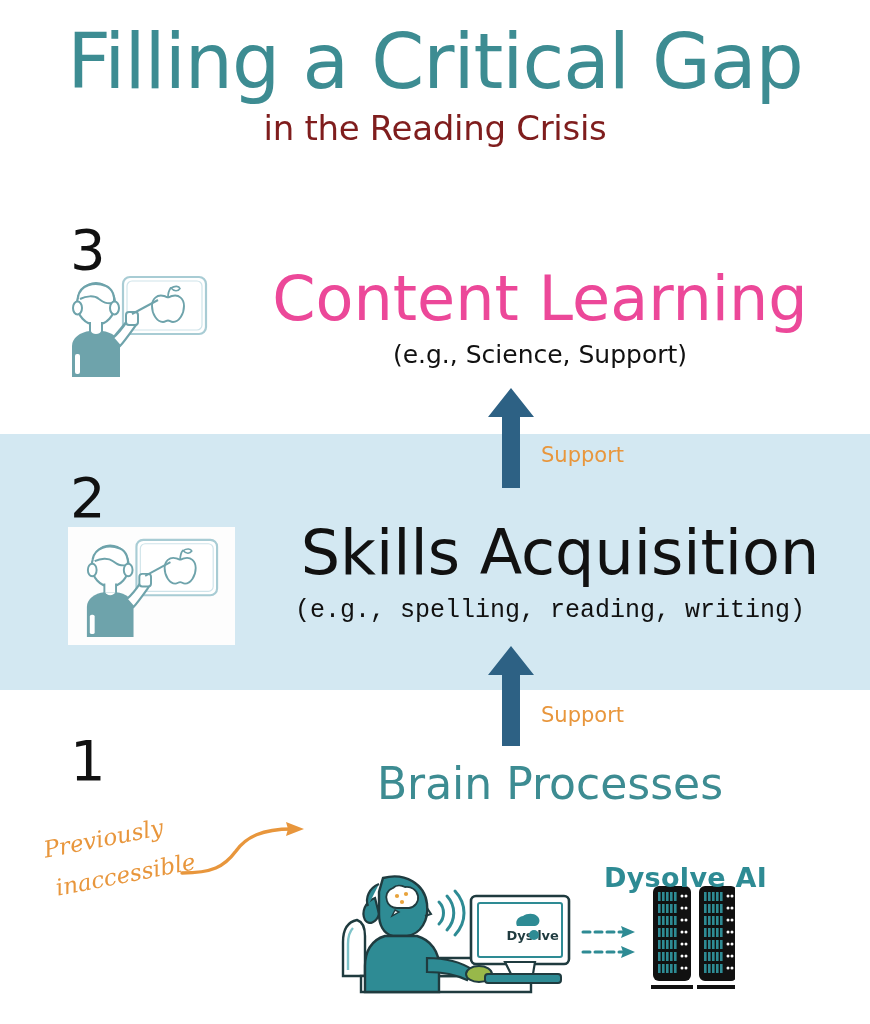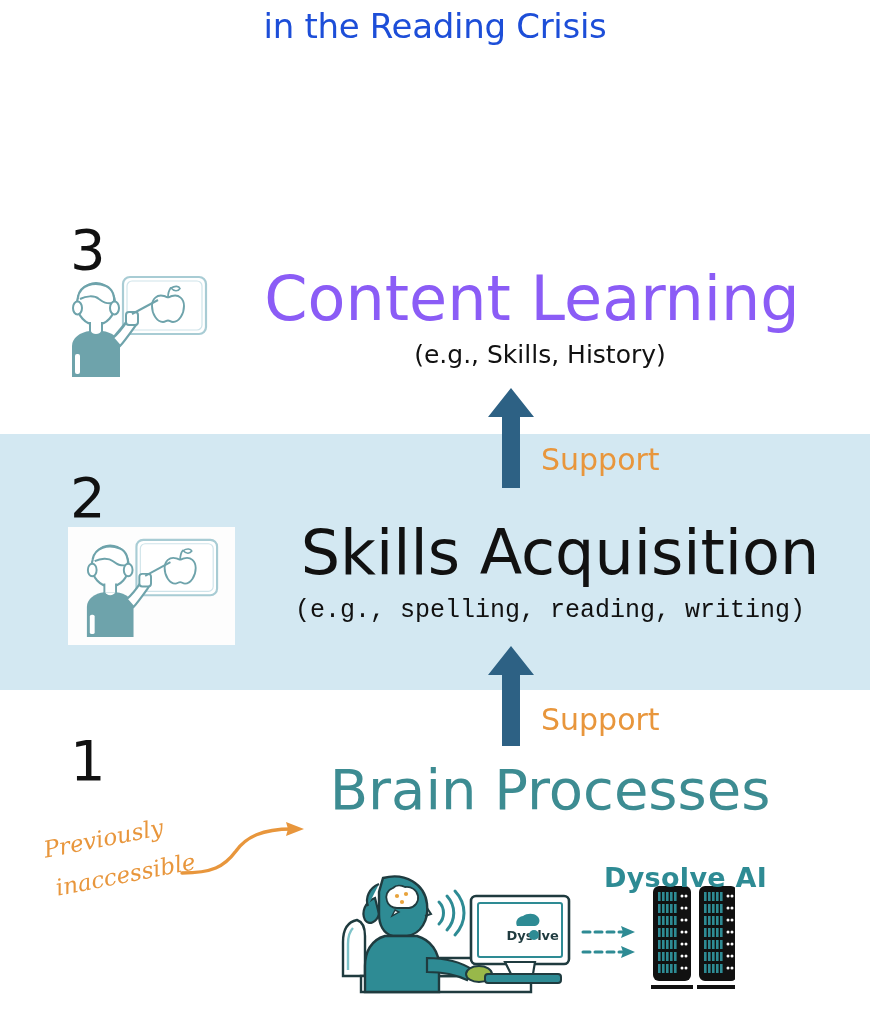--- a/index.html
+++ b/index.html
@@ -32,21 +32,21 @@
     letter-spacing: -1px;
     color: #3d8c92;
     line-height: 1.05;
   }
   #subtitle {
     margin: 0;
     padding-top: 6px;
     font-family: "DejaVu Sans", sans-serif;
     font-size: 34px;
     font-weight: 400;
-    color: #1d4ed8;
+    color: #7f1d1d;
     letter-spacing: -0.3px;
   }
 
   
   #band {
     position: absolute;
     left: 0;
     top: 434px;
     width: 870px;
     height: 256px;
@@ -82,22 +82,22 @@
     font-size: 25px;
     font-weight: 400;
     color: #111111;
     white-space: nowrap;
     line-height: 1;
   }
 
   
   #level3-number { left: 70px;  top: 222px; }
   #level3-heading {
-    left: 232px; top: 268px; width: 600px;
-    font-size: 62px; color: #8b5cf6;
+    left: 240px; top: 268px; width: 600px;
+    font-size: 62px; color: #ec4899;
   }
   #level3-sub { left: 240px; top: 342px; width: 600px; }
   #level3-illustration { position: absolute; left: 66px; top: 272px; }
 
   
   #level2-number { left: 70px;  top: 470px; }
   #level2-illustration-box {
     position: absolute;
     left: 68px; top: 527px;
     width: 167px; height: 118px;
@@ -107,29 +107,29 @@
   #level2-heading {
     left: 260px; top: 522px; width: 600px;
     font-size: 62px; color: #111111;
   }
   #level2-sub { left: 250px; top: 598px; width: 600px; font-family: Liberation Mono, monospace; }
 
   
   #level1-number { left: 70px;  top: 733px; }
   #level1-heading {
     left: 250px; top: 762px; width: 600px;
-    font-size: 56px; color: #3d8c92;
+    font-size: 44px; color: #3d8c92;
   }
 
   
   .support-arrow { position: absolute; }
   .support-label {
     position: absolute;
     font-family: "DejaVu Sans", sans-serif;
-    font-size: 30px;
+    font-size: 21px;
     color: #e8963c;
     white-space: nowrap;
     line-height: 1;
   }
   #arrow-upper { left: 487px; top: 388px; }
   #support-label-upper { left: 541px; top: 445px; }
   #arrow-lower { left: 487px; top: 646px; }
   #support-label-lower { left: 541px; top: 705px; }
 
   
@@ -176,20 +176,21 @@
     font-size: 27px;
     color: #2e8b94;
     letter-spacing: 0.3px;
     white-space: nowrap;
   }
 </style>
 </head>
 <body>
 
 <div id="header">
+  <h1 id="main-title">Filling a Critical Gap</h1>
   <div id="subtitle">in the Reading Crisis</div>
 </div>
 
 <div id="band"></div>
 
 <div class="level" id="level-3">
   <div class="level-number" id="level3-number">3</div>
 
   <div id="level3-illustration">
     <svg width="145" height="105" viewBox="0 0 145 105" xmlns="http://www.w3.org/2000/svg">
@@ -217,21 +218,21 @@
       <path d="M47,66 L62,48" stroke="#6ea3ab" stroke-width="2.2" fill="#ffffff"></path>
       <path d="M47,66 C52,62 58,54 62,48 L70,53 C65,60 58,70 54,74 Z" fill="#ffffff" stroke="#6ea3ab" stroke-width="2.2"></path>
 
       <rect x="60" y="40" width="12" height="13" rx="3" fill="#ffffff" stroke="#6ea3ab" stroke-width="2"></rect>
 
       <line x1="66" y1="42" x2="92" y2="28" stroke="#6ea3ab" stroke-width="2"></line>
     </svg>
   </div>
 
   <div class="level-heading" id="level3-heading">Content Learning</div>
-  <div class="level-sub" id="level3-sub">(e.g., Skills, History)</div>
+  <div class="level-sub" id="level3-sub">(e.g., Science, Support)</div>
 </div>
 
 <div class="support-arrow" id="arrow-upper">
   <svg width="48" height="100" viewBox="0 0 48 100" xmlns="http://www.w3.org/2000/svg">
     <polygon points="24,0 47,29 33,29 33,100 15,100 15,29 1,29" fill="#2d6184"></polygon>
   </svg>
 </div>
 <div class="support-label" id="support-label-upper">Support</div>
 
 <div class="level" id="level-2">

